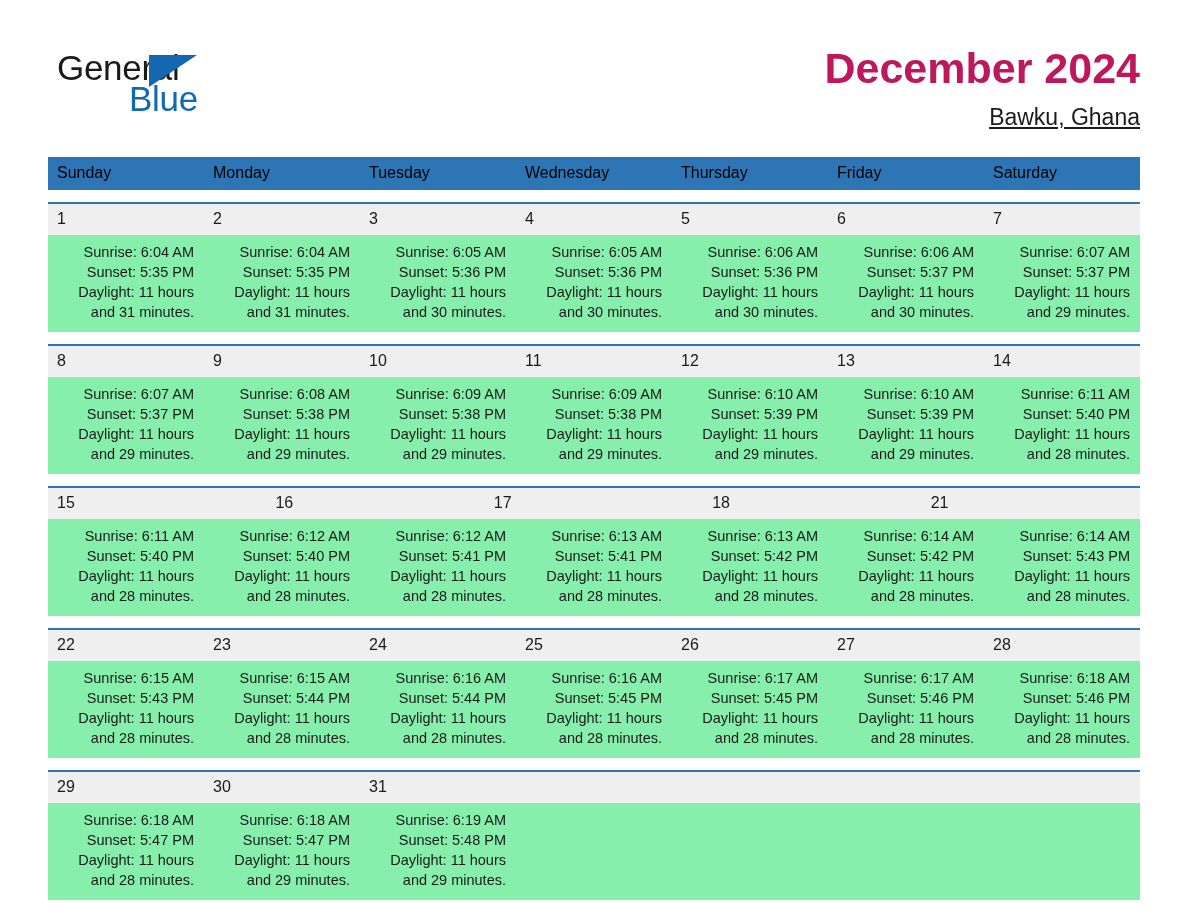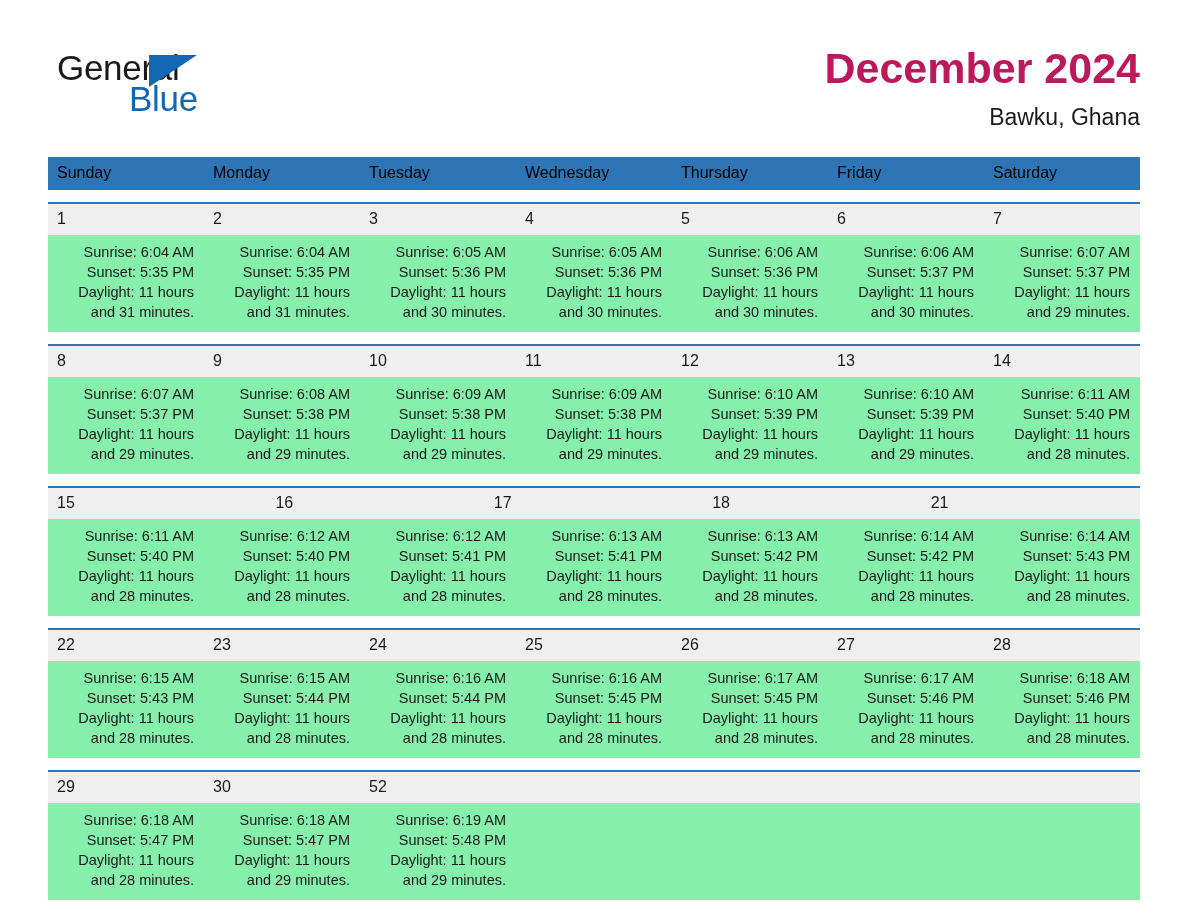--- a/index.html
+++ b/index.html
@@ -79,20 +79,21 @@
     line-height: 52px;
     white-space: nowrap;
   }
   .cal-location {
     font-size: 23px;
     font-weight: normal;
     color: #1a1a1a;
     line-height: 30px;
     margin-top: 8px;
     white-space: nowrap;
+    text-decoration: underline;
   }
 
   
   .calendar {
     position: absolute;
     left: 48px;
     top: 157px;
     width: 1092px;
   }
 
@@ -386,21 +387,21 @@
           <div class="daylight">Daylight: 11 hours and 28 minutes.</div>
         </div>
       </div>
     </div>
 
     <div class="week">
       <div class="week-rule"></div>
       <div class="week-dates">
         <div class="cell-date">29</div>
         <div class="cell-date">30</div>
-        <div class="cell-date">52</div>
+        <div class="cell-date">31</div>
         <div class="cell-date"></div>
         <div class="cell-date"></div>
         <div class="cell-date"></div>
         <div class="cell-date"></div>
       </div>
       <div class="week-body">
         <div class="cell-info">
           <div class="line">Sunrise: 6:18 AM</div>
           <div class="line">Sunset: 5:47 PM</div>
           <div class="daylight">Daylight: 11 hours and 28 minutes.</div>

